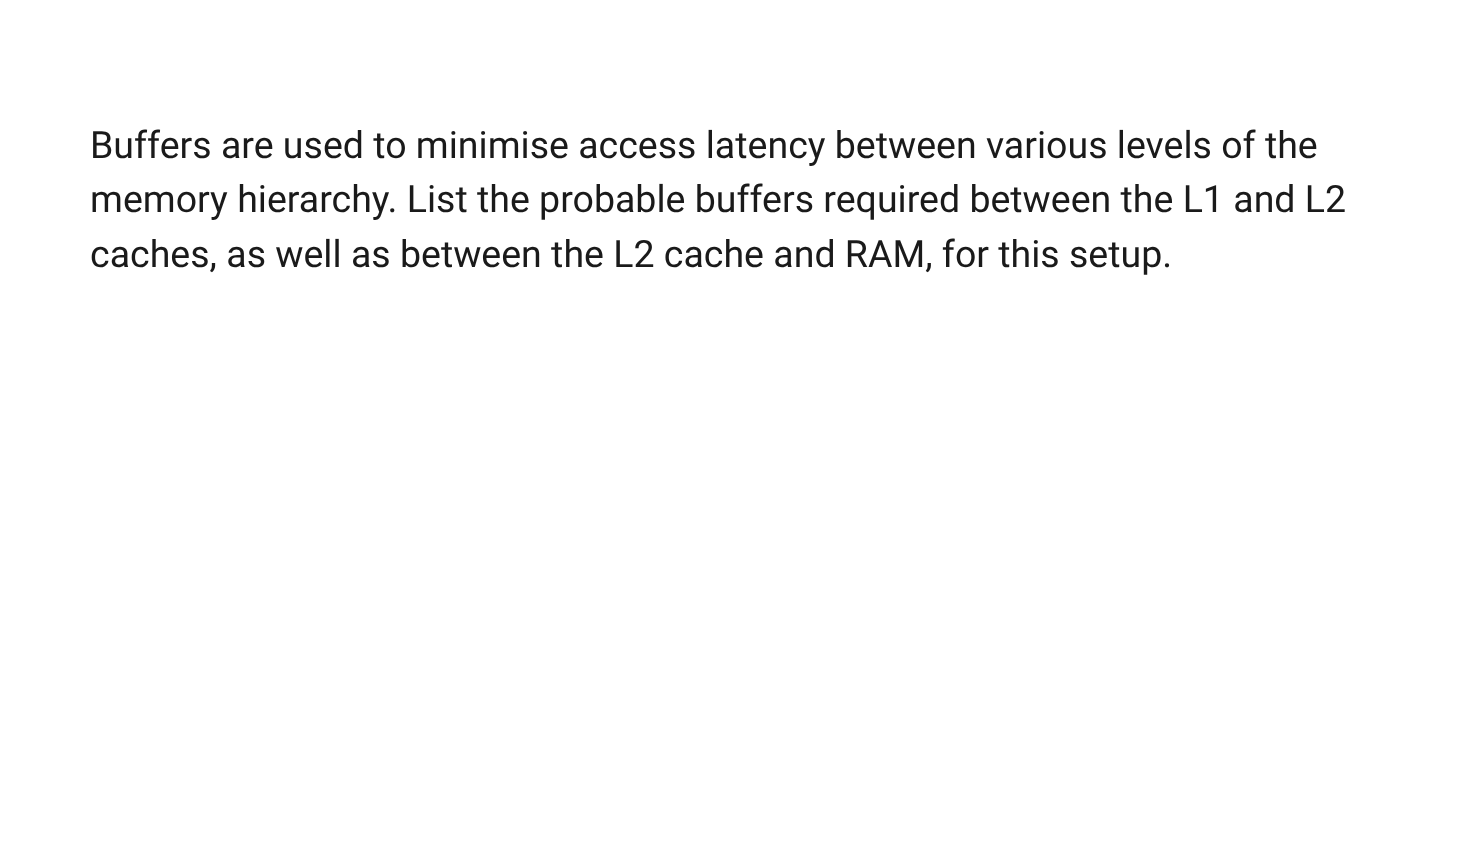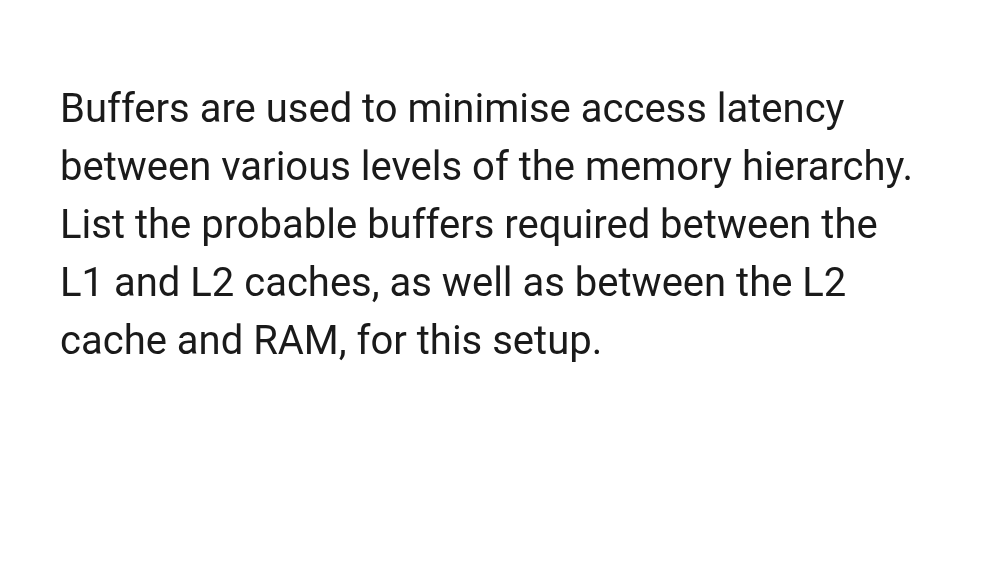--- a/index.html
+++ b/index.html
@@ -8,21 +8,21 @@
       box-sizing: border-box;
     }
     body {
       width: 981px;
       height: 572px;
       background: #ffffff;
       font-family: -apple-system, BlinkMacSystemFont, "Segoe UI", Roboto, "Helvetica Neue", Arial, sans-serif;
       padding: 80px 60px 60px 60px;
     }
     .paragraph {
-      font-size: 40px;
+      font-size: 25px;
       line-height: 1.45;
       color: #1a1a1a;
       font-weight: 400;
       max-width: 870px;
     }
   </style>
 </head>
 <body>
 
 <p class="paragraph">Buffers are used to minimise access latency between various levels of the memory hierarchy. List the probable buffers required between the L1 and L2 caches, as well as between the L2 cache and RAM, for this setup.</p>

